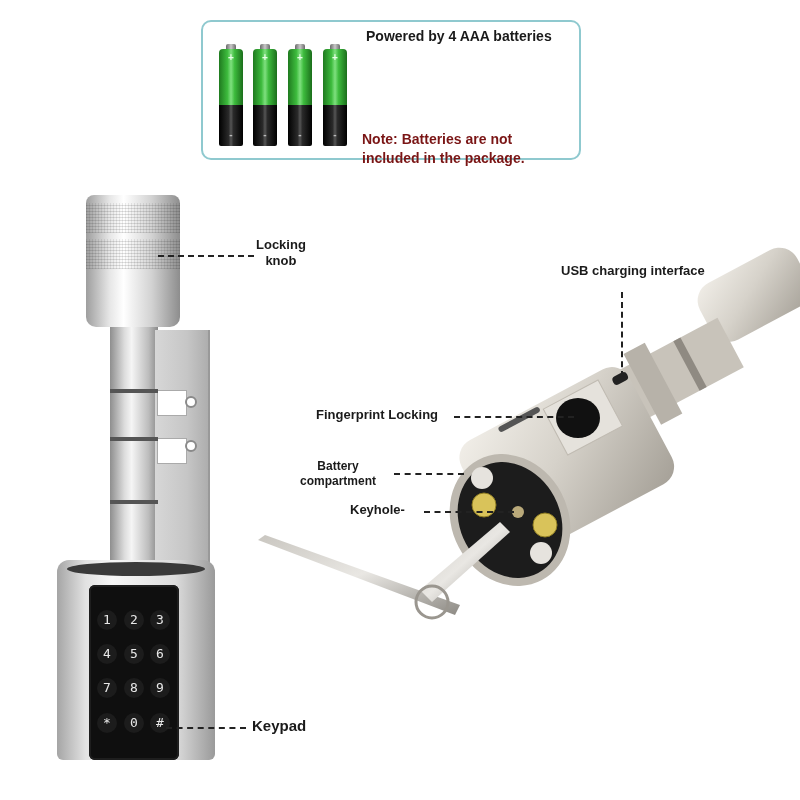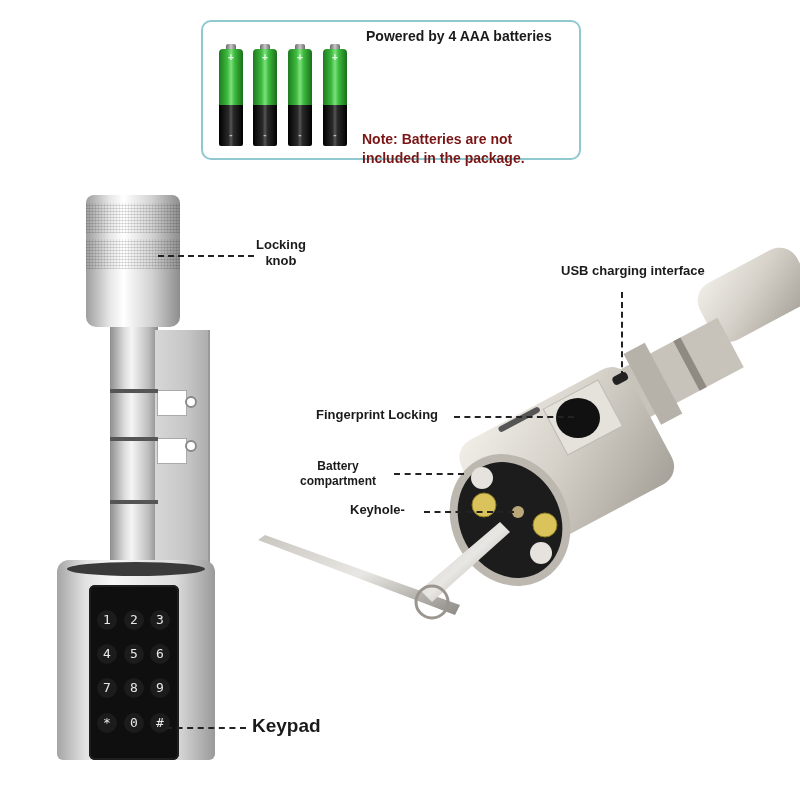--- a/index.html
+++ b/index.html
@@ -202,13 +202,13 @@
 <div class="label" style="left:300px;top:459px;text-align:center;font-size:12px;line-height:15px">
   <div>Battery</div>
   <div>compartment</div>
 </div>
 <div class="dash-h" style="left:394px;top:473px;width:70px"></div>
 
 <div class="label" style="left:350px;top:502px">Keyhole-</div>
 <div class="dash-h" style="left:424px;top:511px;width:90px"></div>
 
 <div class="dash-h" style="left:166px;top:727px;width:80px"></div>
-<div class="label" style="left:252px;top:714px;font-size:19px;line-height:24px">Keypad</div>
+<div class="label" style="left:252px;top:714px;font-size:15px;line-height:24px">Keypad</div>
 
 </body></html>

